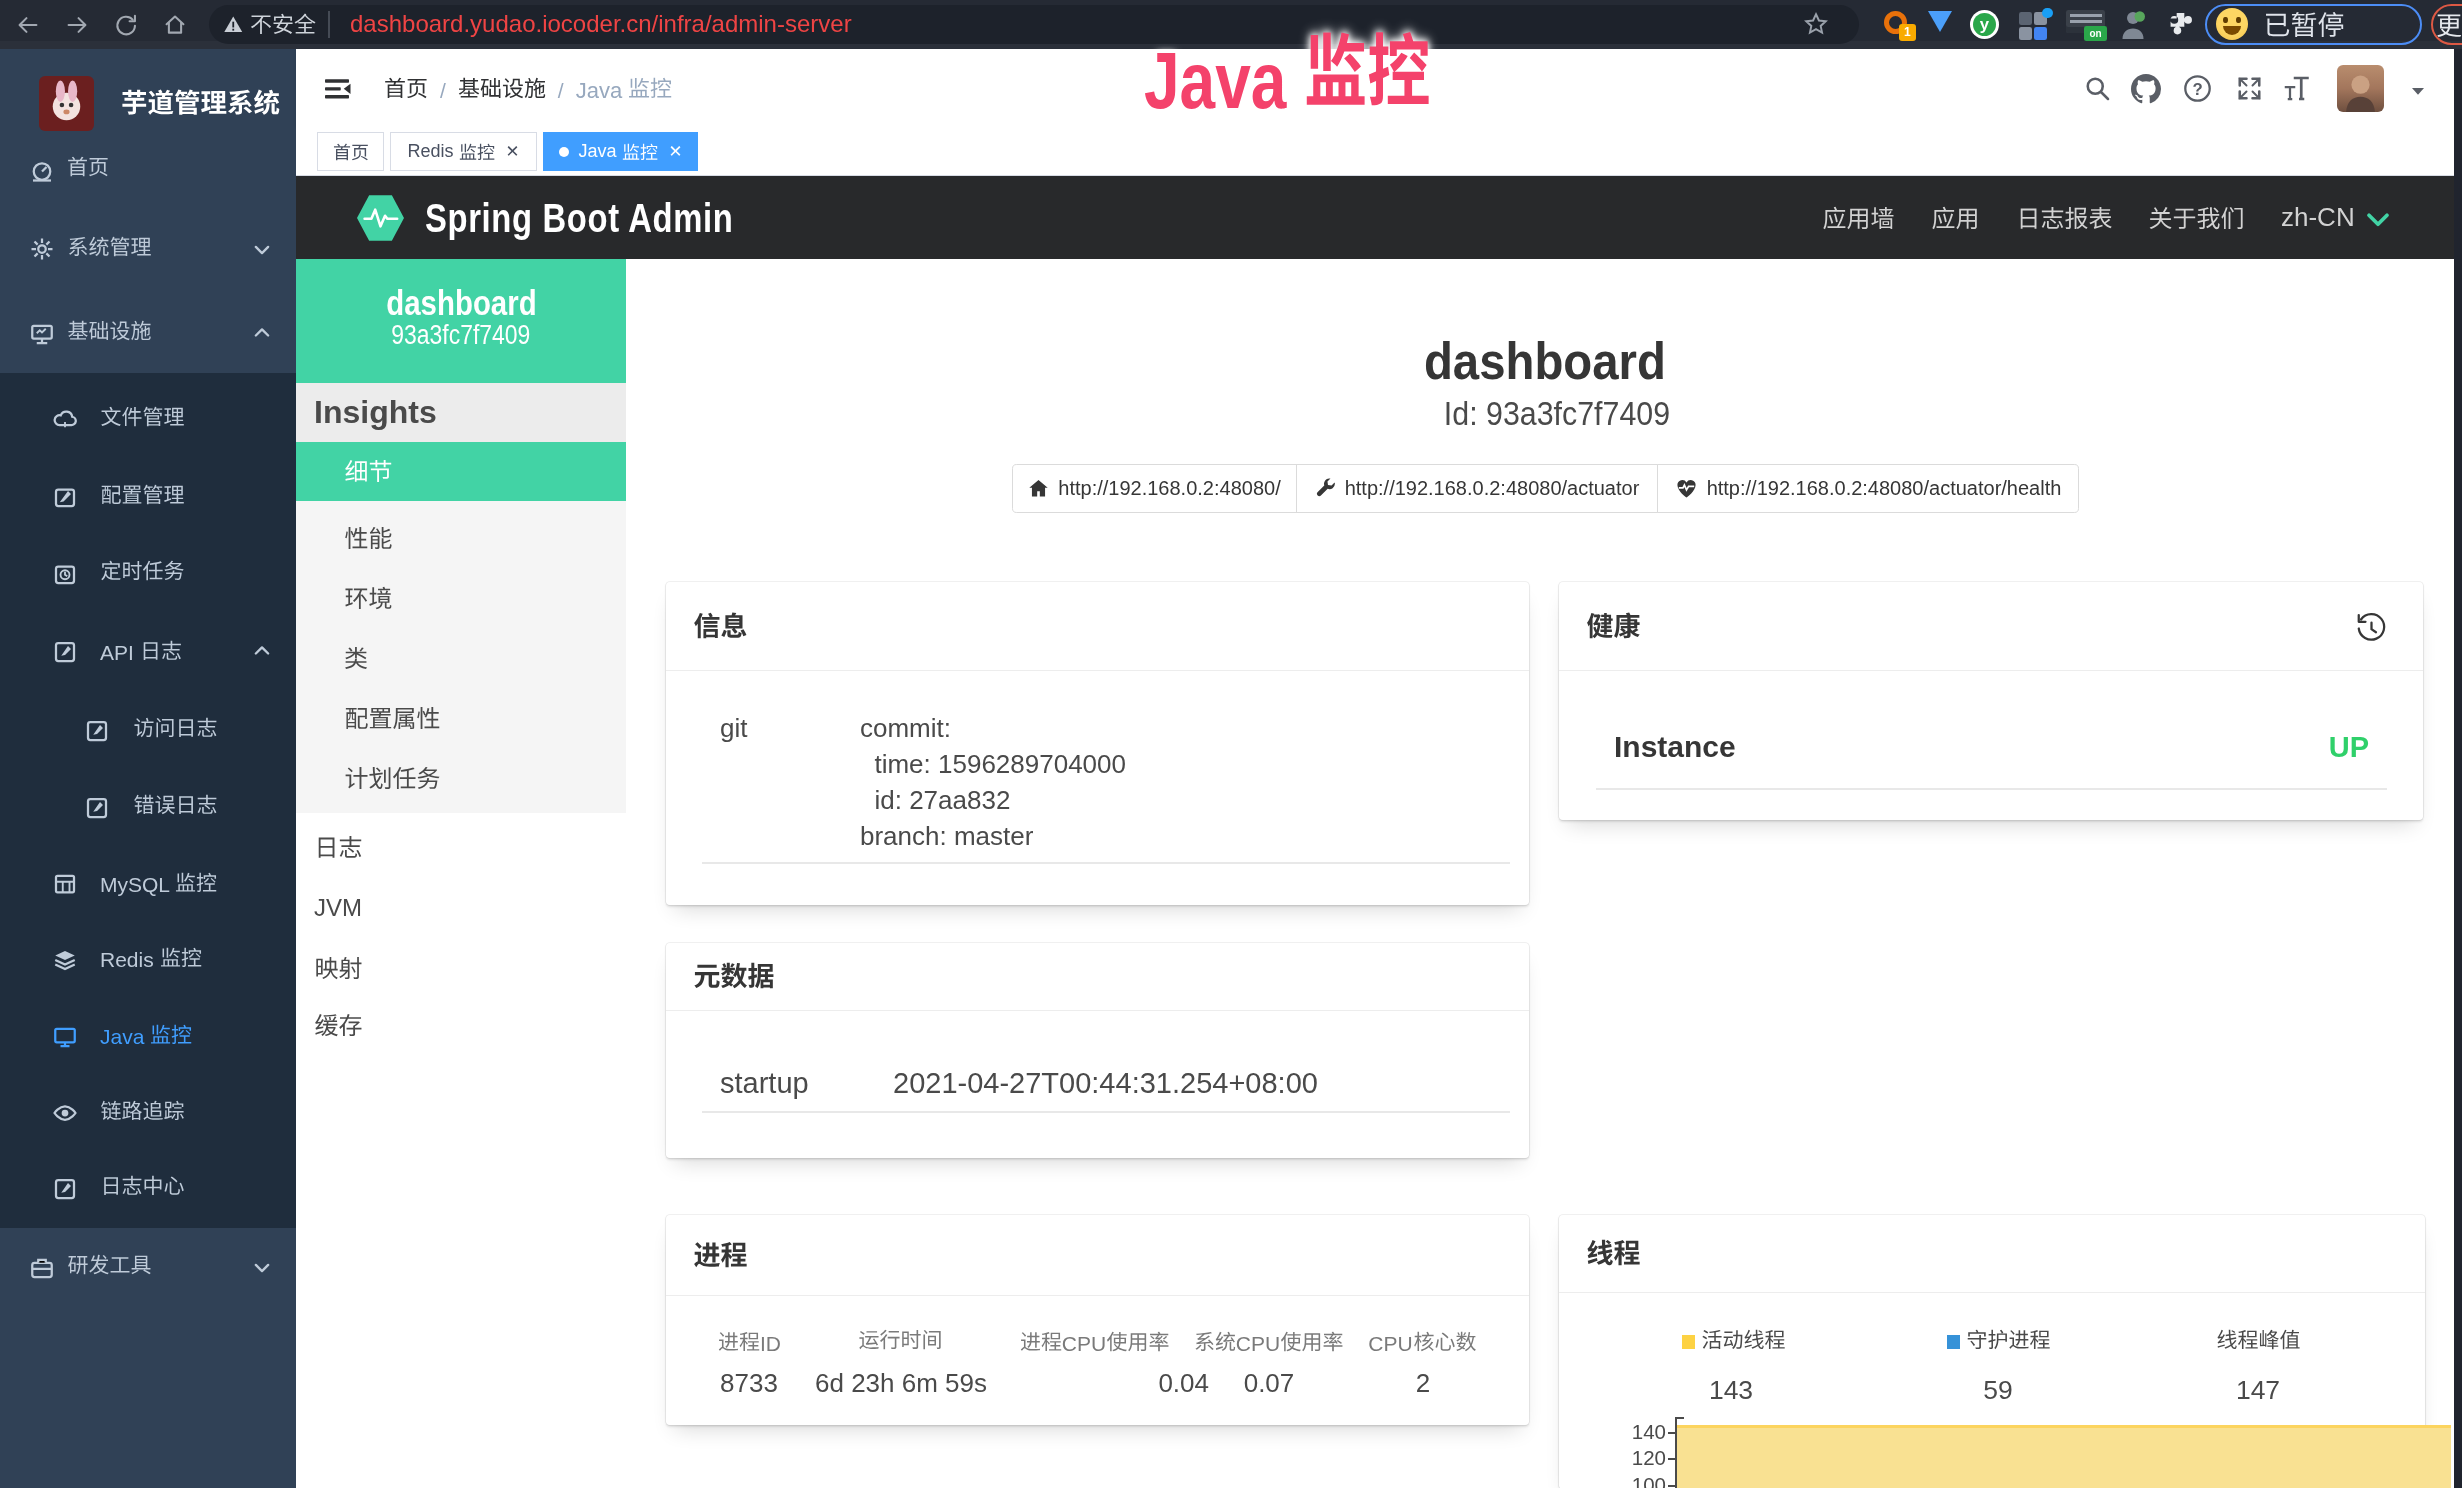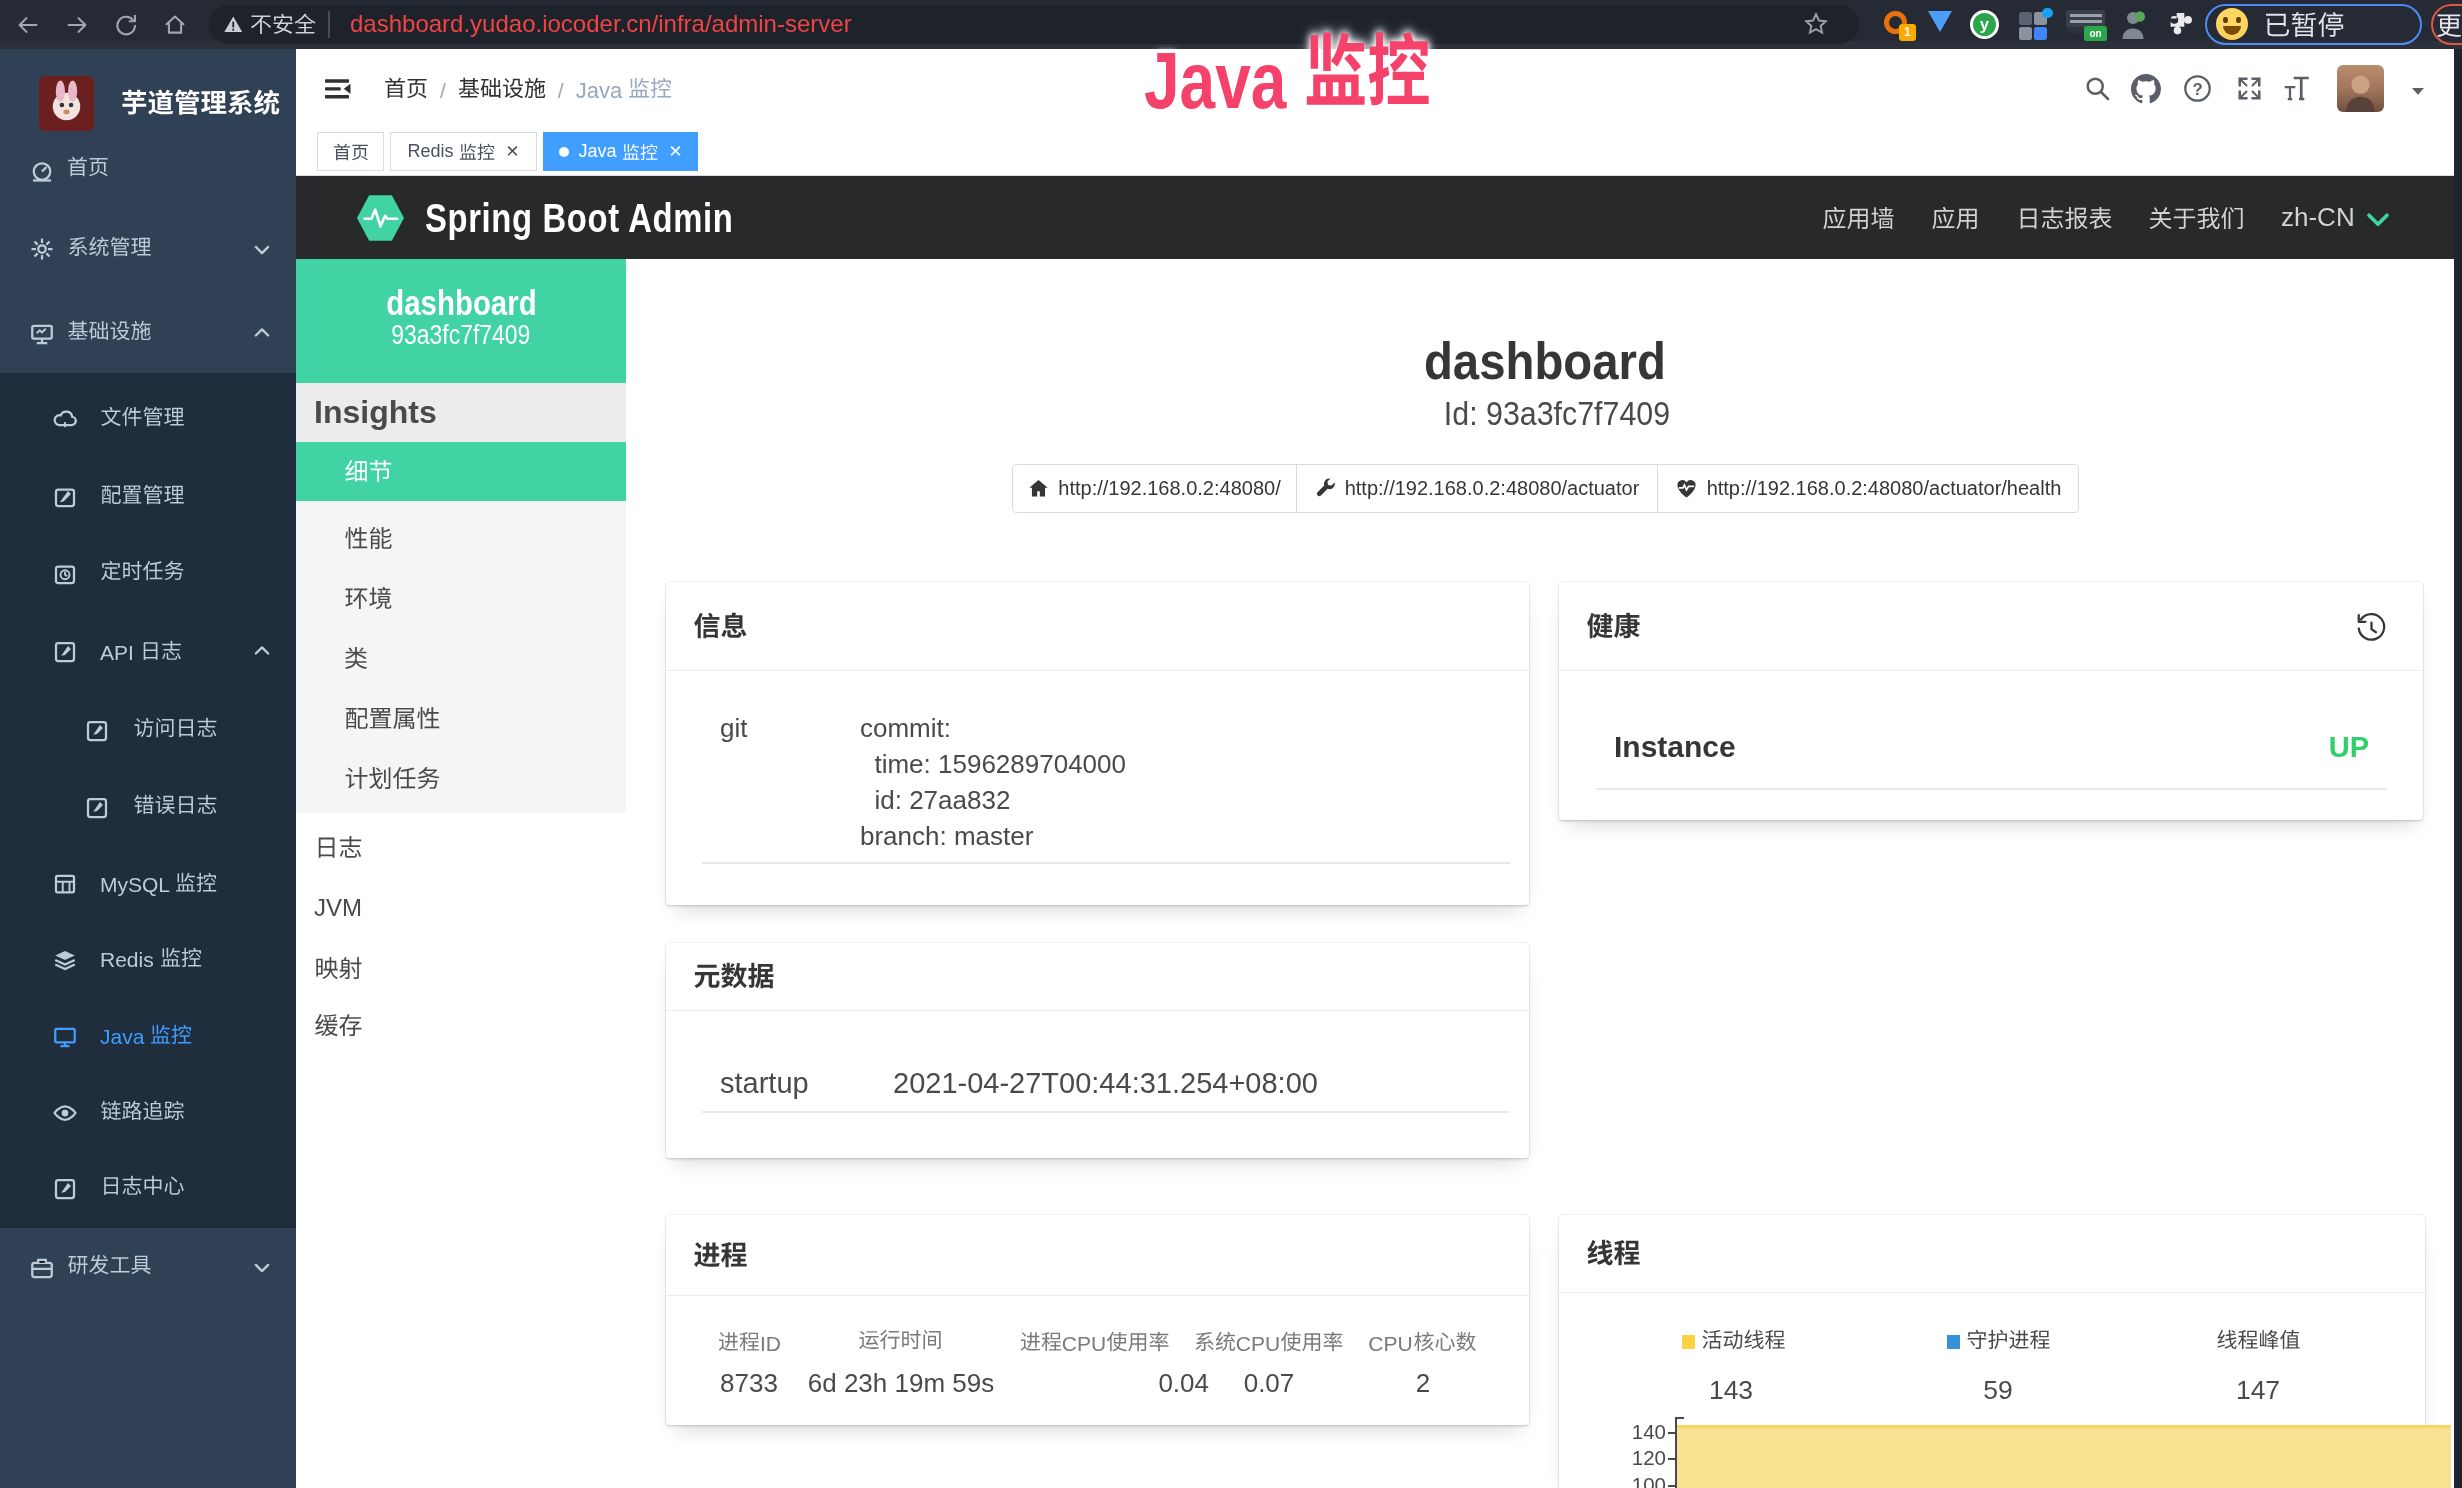--- a/index.html
+++ b/index.html
@@ -583,21 +583,21 @@
       <use href="#g82" transform="translate(0,24.6) scale(0.028,-0.028)"></use>
       <use href="#g83" transform="translate(28,24.6) scale(0.028,-0.028)"></use>
     </svg><span style="font-size:21px;color:#7a7a7a">ID</span></div>
 <div class="abs" style="left:635px;top:1364px;width:228px;text-align:center;font-size:26px;color:#4a4a4a;white-space:nowrap;line-height:38px">8733</div>
 <div class="abs" style="left:814px;top:1329px;width:173px;text-align:center;white-space:nowrap;line-height:29px"><svg class="cj" width="85" height="21" viewBox="0 0 112 28" fill="#7a7a7a">
       <use href="#g84" transform="translate(0,24.6) scale(0.028,-0.028)"></use>
       <use href="#g85" transform="translate(28,24.6) scale(0.028,-0.028)"></use>
       <use href="#g29" transform="translate(56,24.6) scale(0.028,-0.028)"></use>
       <use href="#g86" transform="translate(84,24.6) scale(0.028,-0.028)"></use>
     </svg></div>
-<div class="abs" style="left:787px;top:1364px;width:228px;text-align:center;font-size:26px;color:#4a4a4a;white-space:nowrap;line-height:38px">6d 23h 19m 59s</div>
+<div class="abs" style="left:787px;top:1364px;width:228px;text-align:center;font-size:26px;color:#4a4a4a;white-space:nowrap;line-height:38px">6d 23h 6m 59s</div>
 <div class="abs" style="left:1003px;top:1329px;width:184px;text-align:center;white-space:nowrap;line-height:29px"><svg class="cj" width="42" height="21" viewBox="0 0 56 28" fill="#7a7a7a">
       <use href="#g82" transform="translate(0,24.6) scale(0.028,-0.028)"></use>
       <use href="#g83" transform="translate(28,24.6) scale(0.028,-0.028)"></use>
     </svg><span style="font-size:21px;color:#7a7a7a">CPU</span><svg class="cj" width="64" height="21" viewBox="0 0 84 28" fill="#7a7a7a">
       <use href="#g87" transform="translate(0,24.6) scale(0.028,-0.028)"></use>
       <use href="#g51" transform="translate(28,24.6) scale(0.028,-0.028)"></use>
       <use href="#g88" transform="translate(56,24.6) scale(0.028,-0.028)"></use>
     </svg></div>
 <div class="abs" style="left:981px;top:1364px;width:228px;text-align:right;font-size:26px;color:#4a4a4a;white-space:nowrap;line-height:38px">0.04</div>
 <div class="abs" style="left:1187px;top:1329px;width:164px;text-align:center;white-space:nowrap;line-height:29px"><svg class="cj" width="42" height="21" viewBox="0 0 56 28" fill="#7a7a7a">

